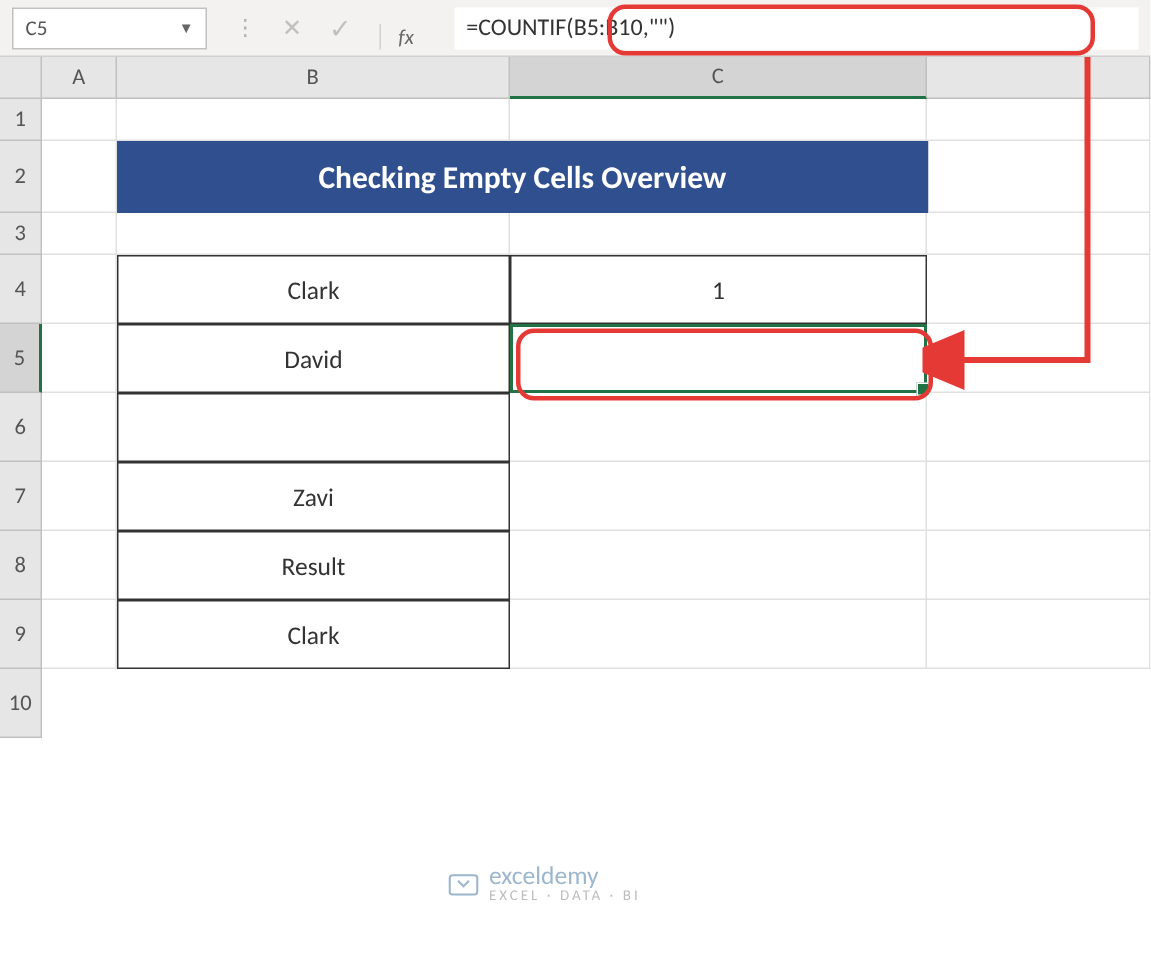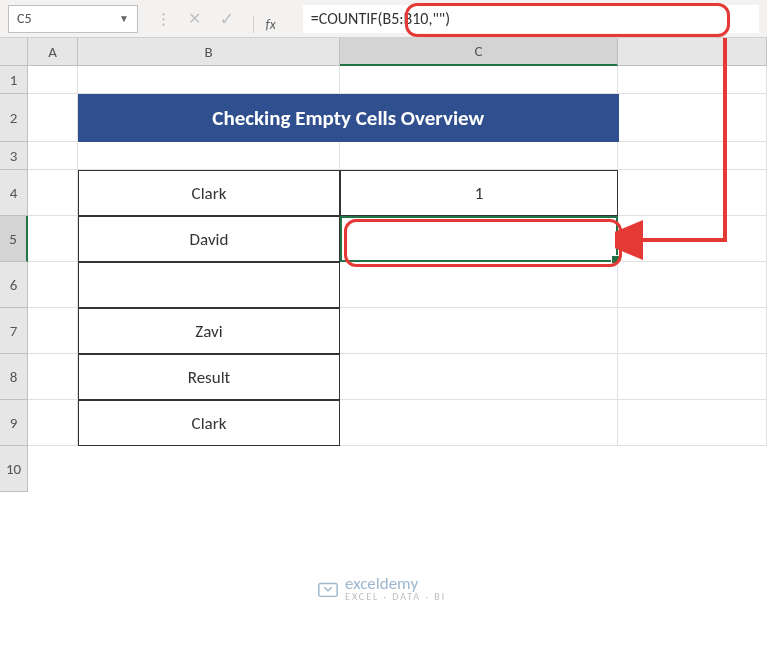--- a/index.html
+++ b/index.html
@@ -227,21 +227,21 @@
       width: 7px;
       height: 7px;
       background: #217346;
       border: 1px solid #fff;
     }
     
     
     .watermark {
       position: absolute;
       bottom: 48px;
-      left: 317px;
+      left: 298px;
       display: flex;
       align-items: center;
       gap: 6px;
       opacity: 0.55;
       z-index: 20;
     }
     .watermark-icon {
       width: 22px;
       height: 22px;
     }

